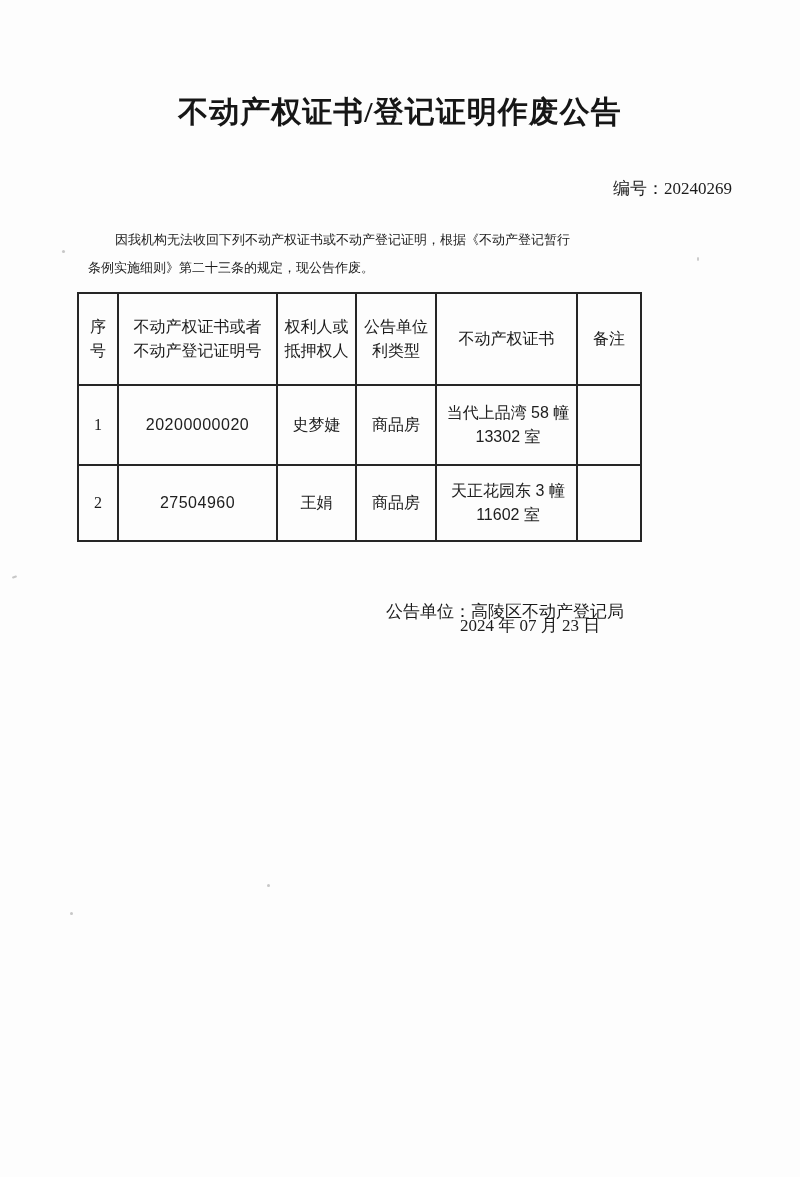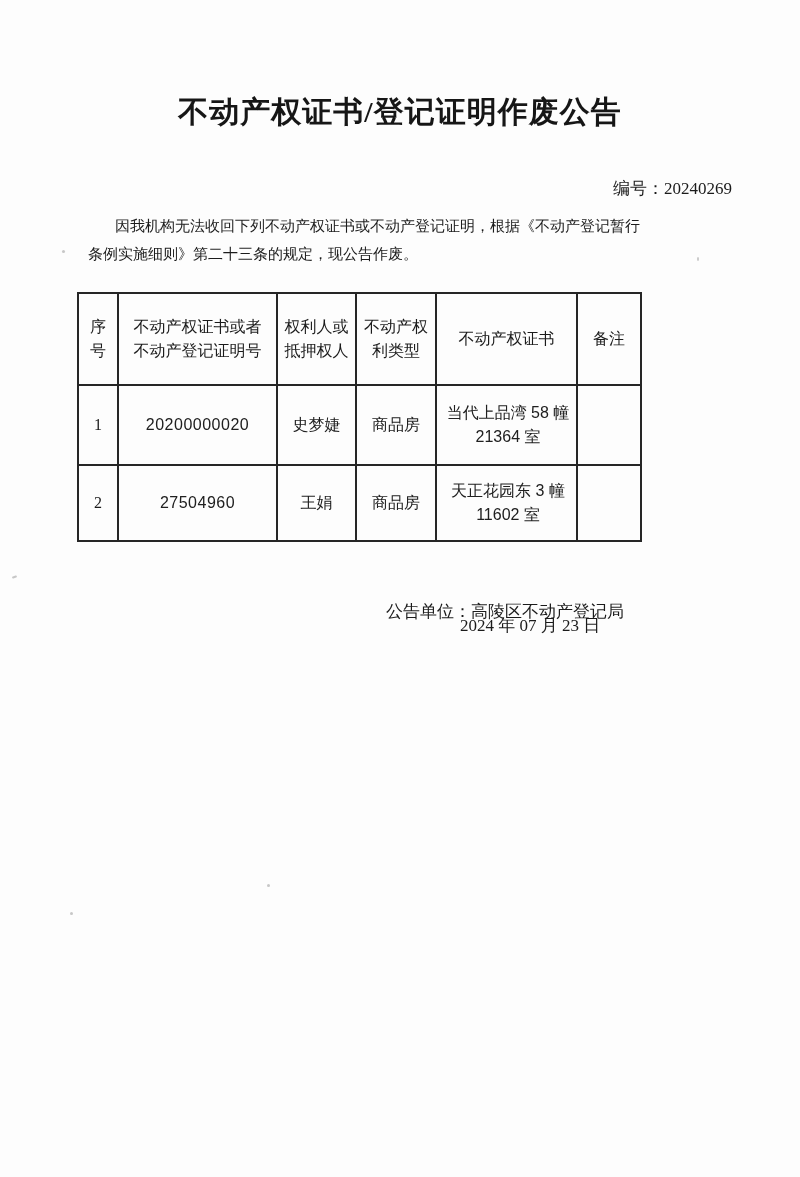--- a/index.html
+++ b/index.html
@@ -30,23 +30,23 @@
     top: 178px; left: 0;
     width: 100%;
     text-align: right;
     padding-right: 68px;
     font-size: 17px;
     line-height: 22px;
   }
 
   .intro {
     position: absolute;
-    top: 212px; left: 88px;
+    top: 226px; left: 88px;
     width: 680px;
-    font-size: 15px;
+    font-size: 13px;
     line-height: 28px;
     text-indent: 27px;
     white-space: pre-line;
     color: #1c1c1c;
   }
 
   table.notice-table {
     position: absolute;
     top: 292px; left: 77px;
     border-collapse: collapse;
@@ -130,32 +130,32 @@
         <col class="col-note">
     </colgroup>
     <tbody>
       <tr class="row-header">
         <th class="pre">序
 号</th>
         <th class="pre">不动产权证书或者
 不动产登记证明号</th>
         <th class="pre">权利人或
 抵押权人</th>
-        <th class="pre">不动产权
+        <th class="pre">公告单位
 利类型</th>
         <th class="pre">不动产权证书</th>
         <th class="pre">备注</th>
       </tr>
       <tr class="row-1">
         <td>1</td>
         <td class="cell-data cell-num">20200000020</td>
         <td class="cell-data">史梦婕</td>
         <td class="cell-data">商品房</td>
         <td class="cell-data cell-loc">当代上品湾 58 幢
-21364 室</td>
+13302 室</td>
         <td class="cell-data"></td>
       </tr>
       <tr class="row-2">
         <td>2</td>
         <td class="cell-data cell-num">27504960</td>
         <td class="cell-data">王娟</td>
         <td class="cell-data">商品房</td>
         <td class="cell-data cell-loc">天正花园东 3 幢
 11602 室</td>
         <td class="cell-data"></td>

